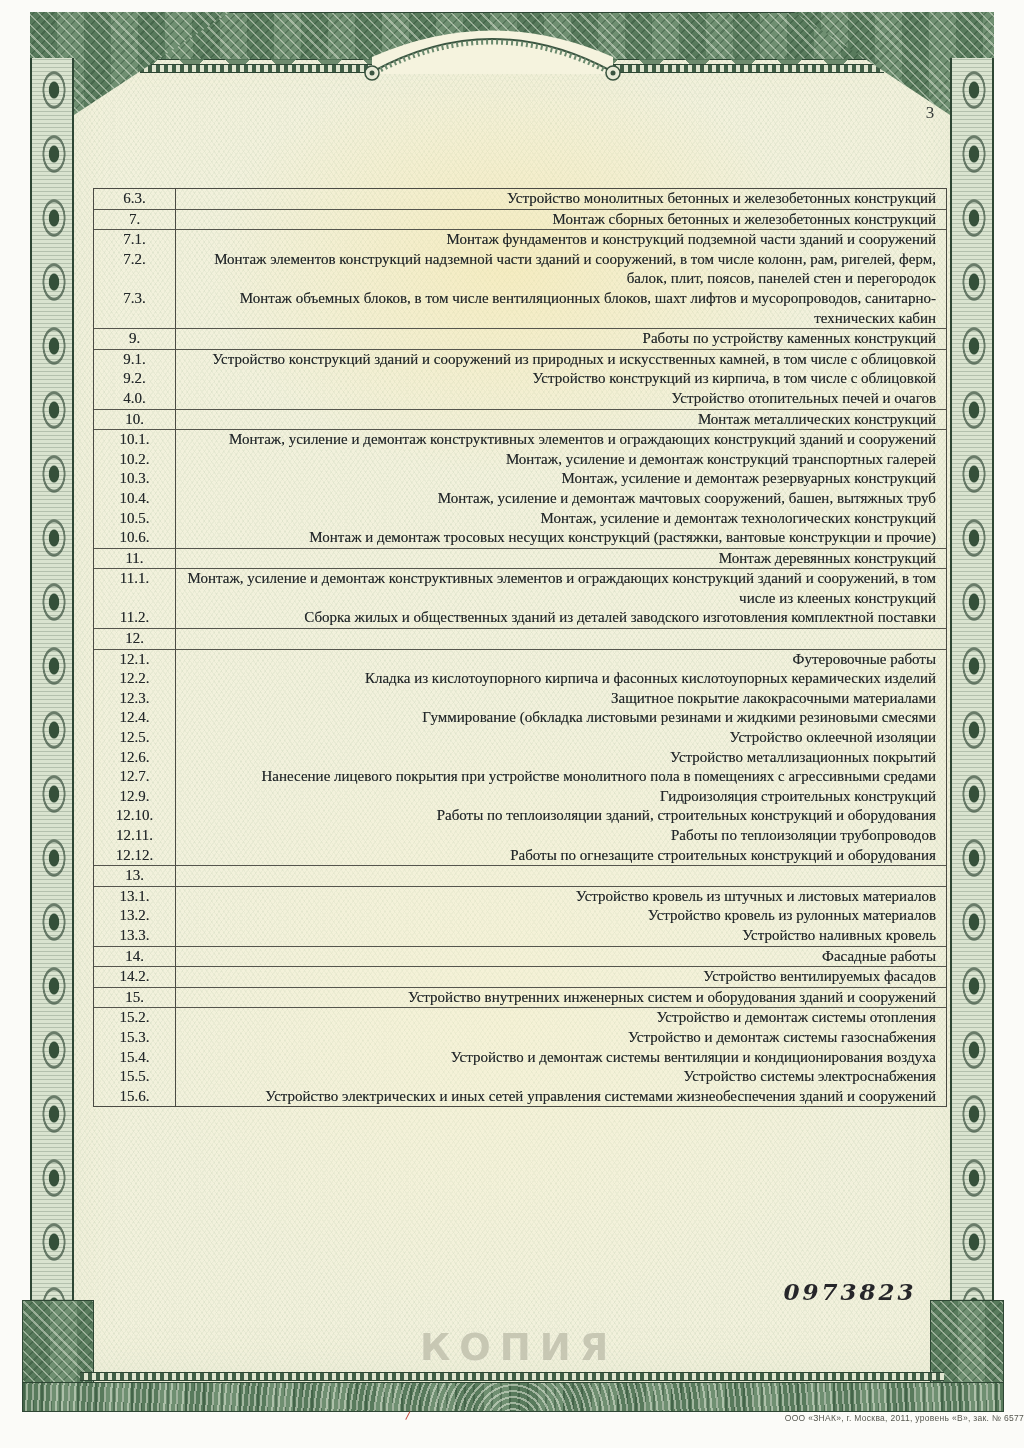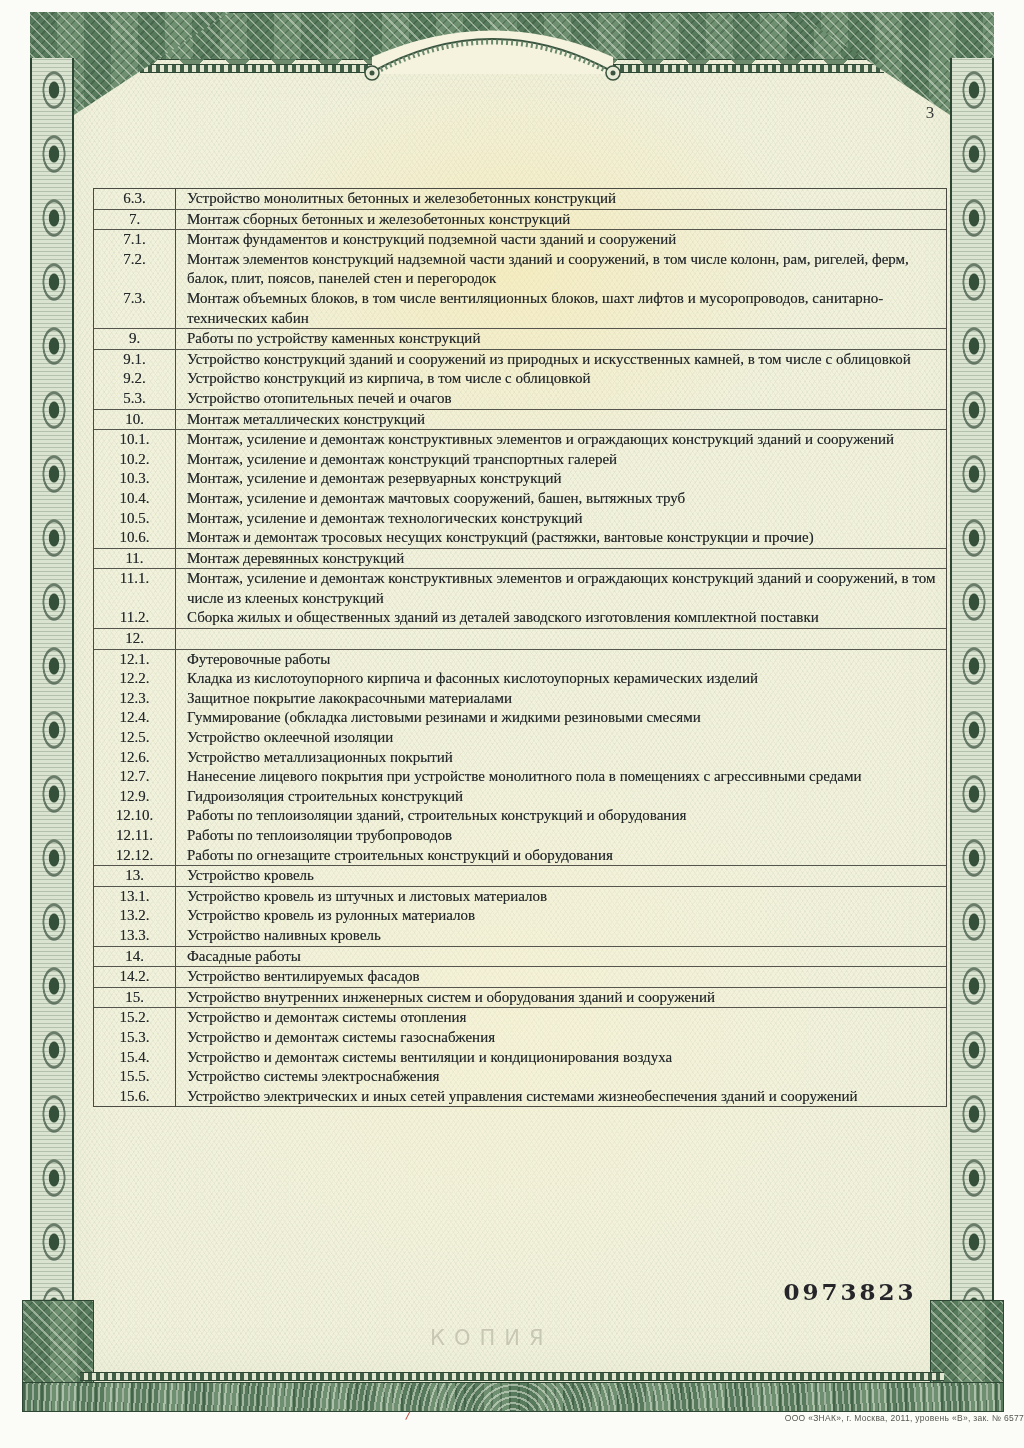--- a/index.html
+++ b/index.html
@@ -72,30 +72,30 @@
     position:absolute;left:93px;top:188px;width:854px;box-sizing:border-box;
     border:1.6px solid #4b4b44;
     font-size:15px;line-height:19.6px;color:#23282a;
     text-shadow:0 0 .5px rgba(40,45,48,.55);
   }
   .row{display:flex;}
   .row.section{border-top:1.5px solid #55554d;border-bottom:1.5px solid #55554d;}
   .row:first-child{border-top:none;}
   .cell{box-sizing:border-box;}
   .num{width:82px;flex:none;text-align:center;border-right:1.4px solid #4b4b44;padding:0 4px;}
-  .txt{flex:1;padding:0 10px 0 11px;}
+  .txt{flex:1;padding:0 10px 0 11px;text-align:right;}
   
   .page-number{position:absolute;left:915px;top:103px;width:30px;text-align:center;
     font-size:17px;color:#3a3f3d;}
   .serial{position:absolute;left:770px;top:1278px;width:160px;text-align:center;
     font-family:"DejaVu Serif","Liberation Serif",serif;font-weight:bold;
-    font-size:23px;letter-spacing:3px;color:#26262a;}
-  .watermark{position:absolute;left:430px;top:1326px;
-    font-family:"DejaVu Sans","Liberation Sans",sans-serif;font-weight:normal;
-    font-size:21px;letter-spacing:9px;color:rgba(158,158,128,.55);
+    font-size:23px;letter-spacing:3px;color:#26262a;font-style:italic;}
+  .watermark{position:absolute;left:420px;top:1326px;
+    font-family:"DejaVu Sans","Liberation Sans",sans-serif;font-weight:bold;
+    font-size:37px;letter-spacing:9px;color:rgba(158,158,128,.55);
     text-shadow:0 0 1px rgba(255,255,255,.7);}
   .footer-imprint{position:absolute;left:0;right:0;top:1413px;text-align:right;
     font-family:"Liberation Sans","DejaVu Sans",sans-serif;
     font-size:8.5px;letter-spacing:.3px;color:#56574f;}
   .red-mark{position:absolute;left:406px;top:1409px;color:#c2483c;
     font-size:12px;transform:rotate(12deg);font-family:"Liberation Sans",sans-serif;}
 </style>
 </head>
 <body>
 
@@ -160,21 +160,21 @@
     <div class="cell num">9.1.</div>
     <div class="cell txt">Устройство конструкций зданий и сооружений из природных и искусственных камней, в том числе с облицовкой</div>
   </div>
 
   <div class="row">
     <div class="cell num">9.2.</div>
     <div class="cell txt">Устройство конструкций из кирпича, в том числе с облицовкой</div>
   </div>
 
   <div class="row">
-    <div class="cell num">5.3.</div>
+    <div class="cell num">4.0.</div>
     <div class="cell txt">Устройство отопительных печей и очагов</div>
   </div>
 
   <div class="row section">
     <div class="cell num">10.</div>
     <div class="cell txt">Монтаж металлических конструкций</div>
   </div>
 
   <div class="row">
     <div class="cell num">10.1.</div>
@@ -276,21 +276,20 @@
     <div class="cell txt">Работы по теплоизоляции трубопроводов</div>
   </div>
 
   <div class="row">
     <div class="cell num">12.12.</div>
     <div class="cell txt">Работы по огнезащите строительных конструкций и оборудования</div>
   </div>
 
   <div class="row section">
     <div class="cell num">13.</div>
-    <div class="cell txt">Устройство кровель</div>
   </div>
 
   <div class="row">
     <div class="cell num">13.1.</div>
     <div class="cell txt">Устройство кровель из штучных и листовых материалов</div>
   </div>
 
   <div class="row">
     <div class="cell num">13.2.</div>
     <div class="cell txt">Устройство кровель из рулонных материалов</div>

